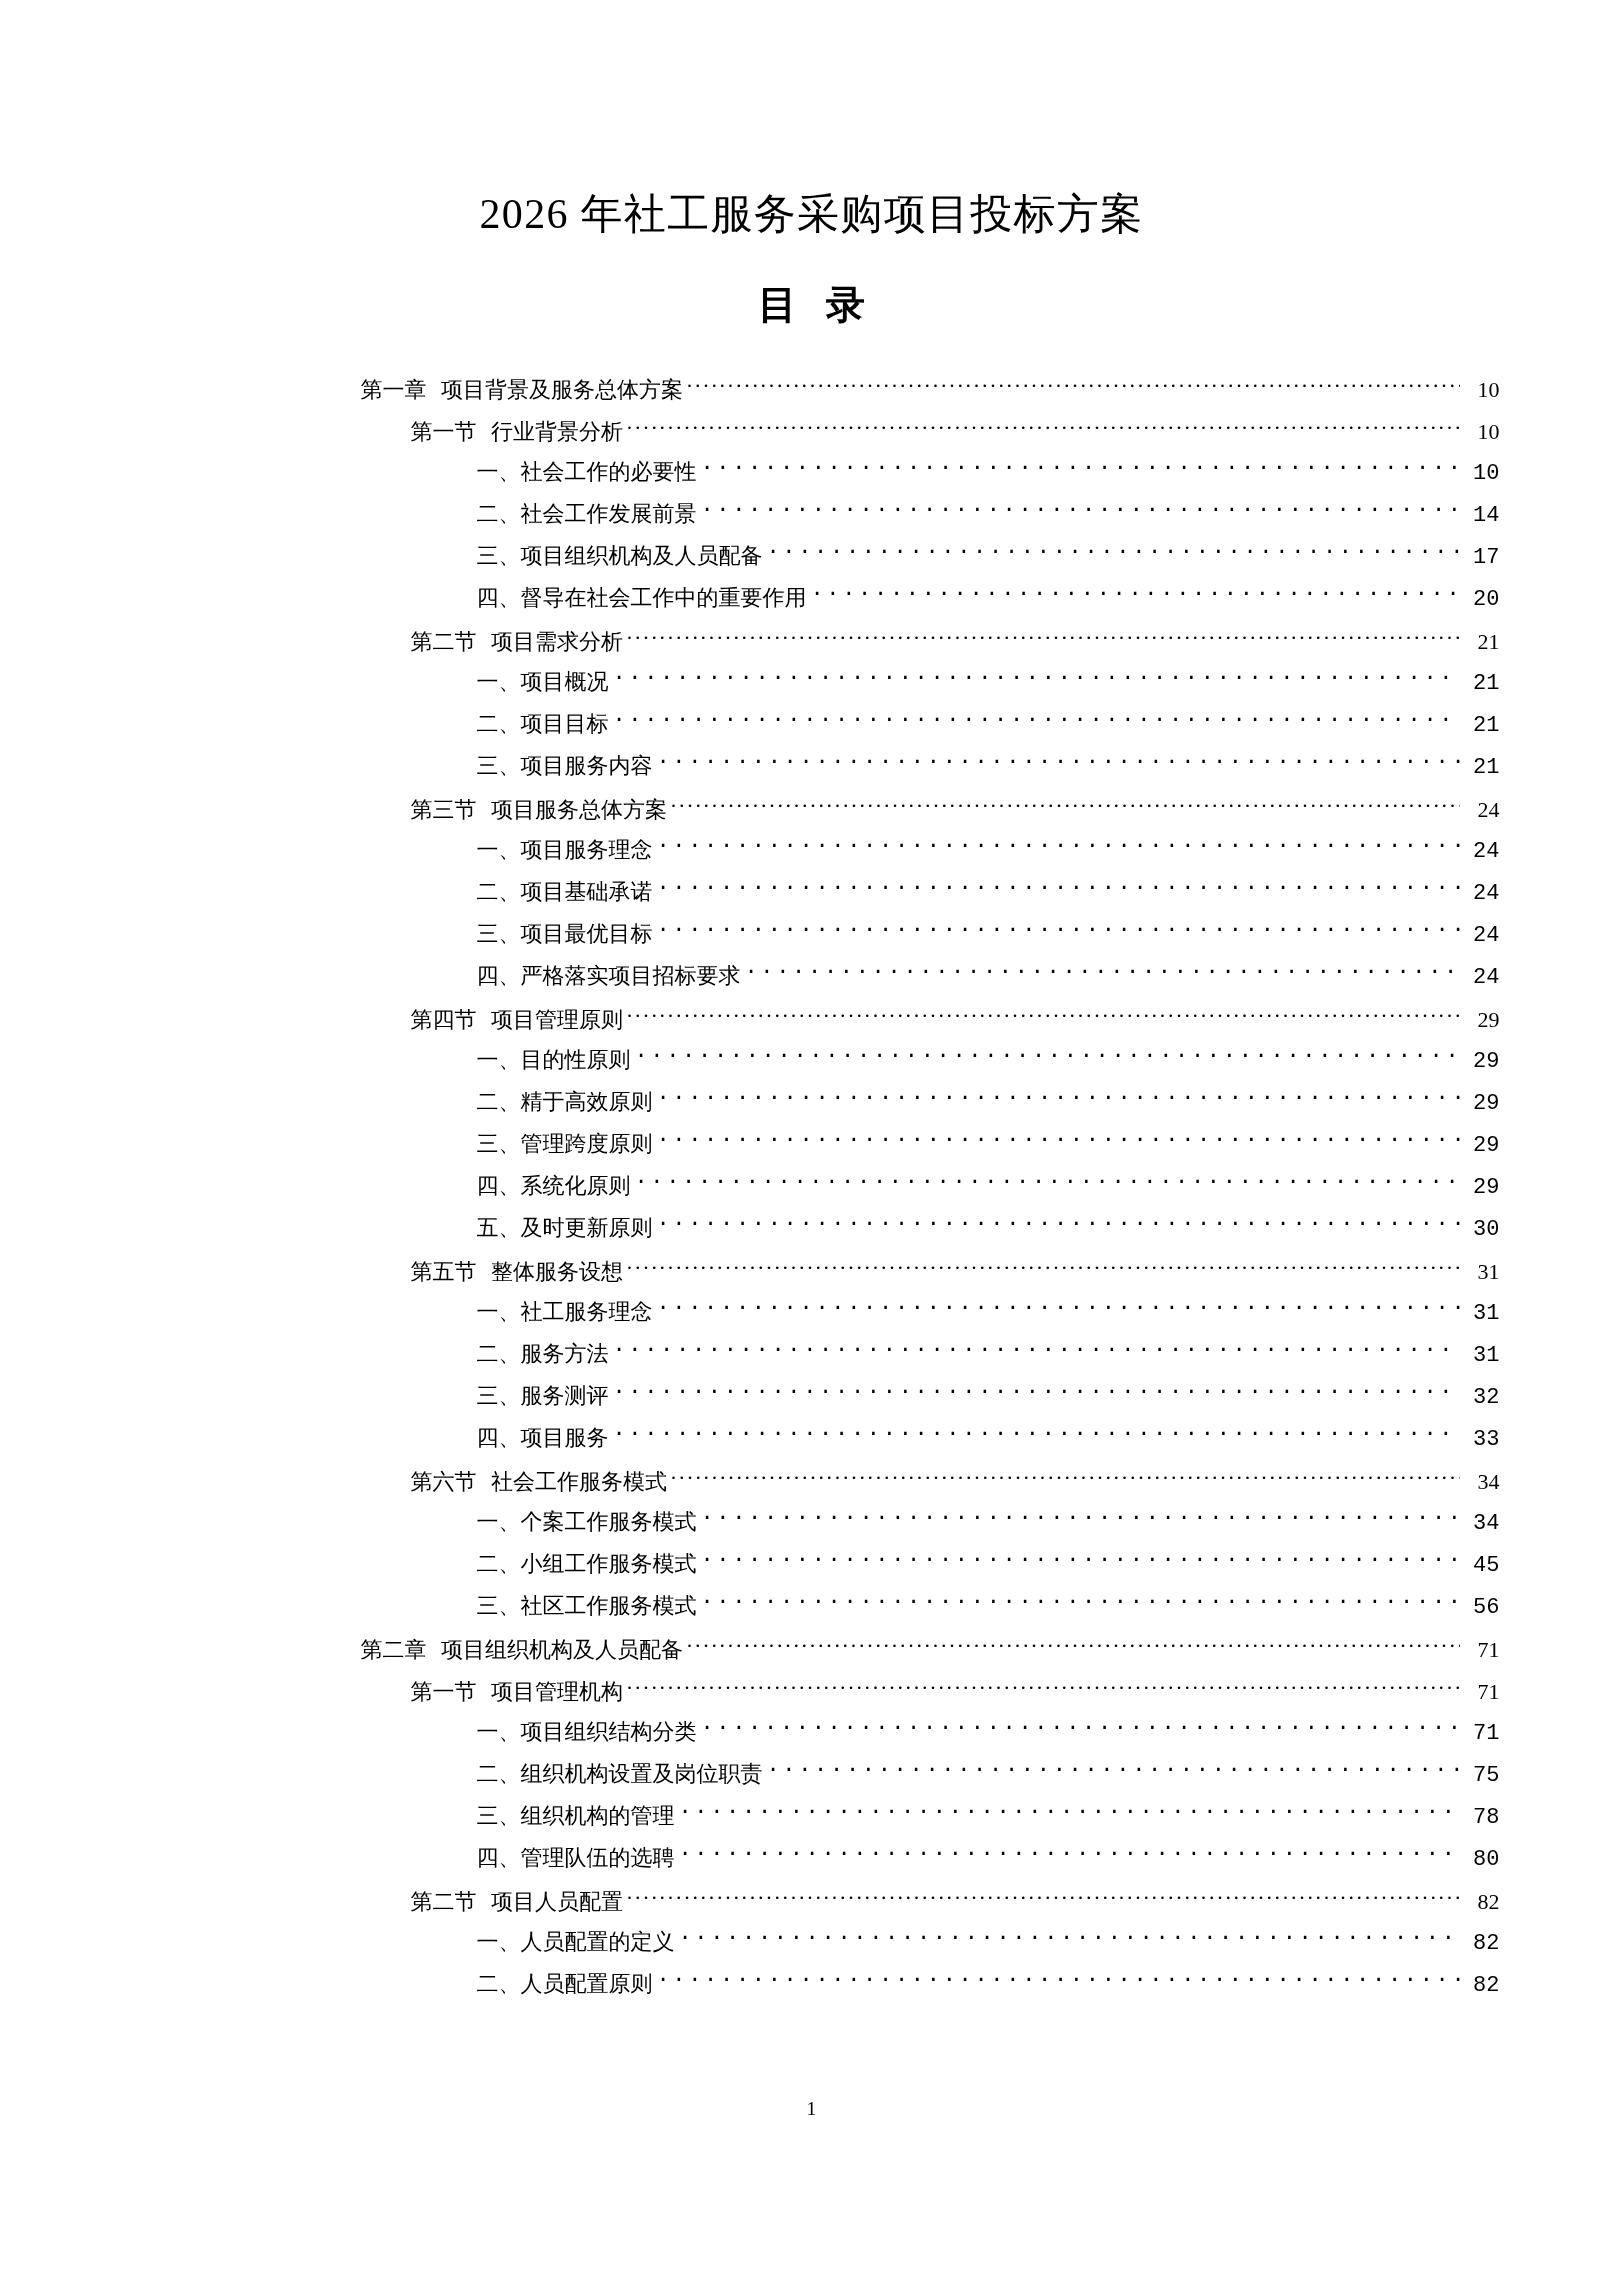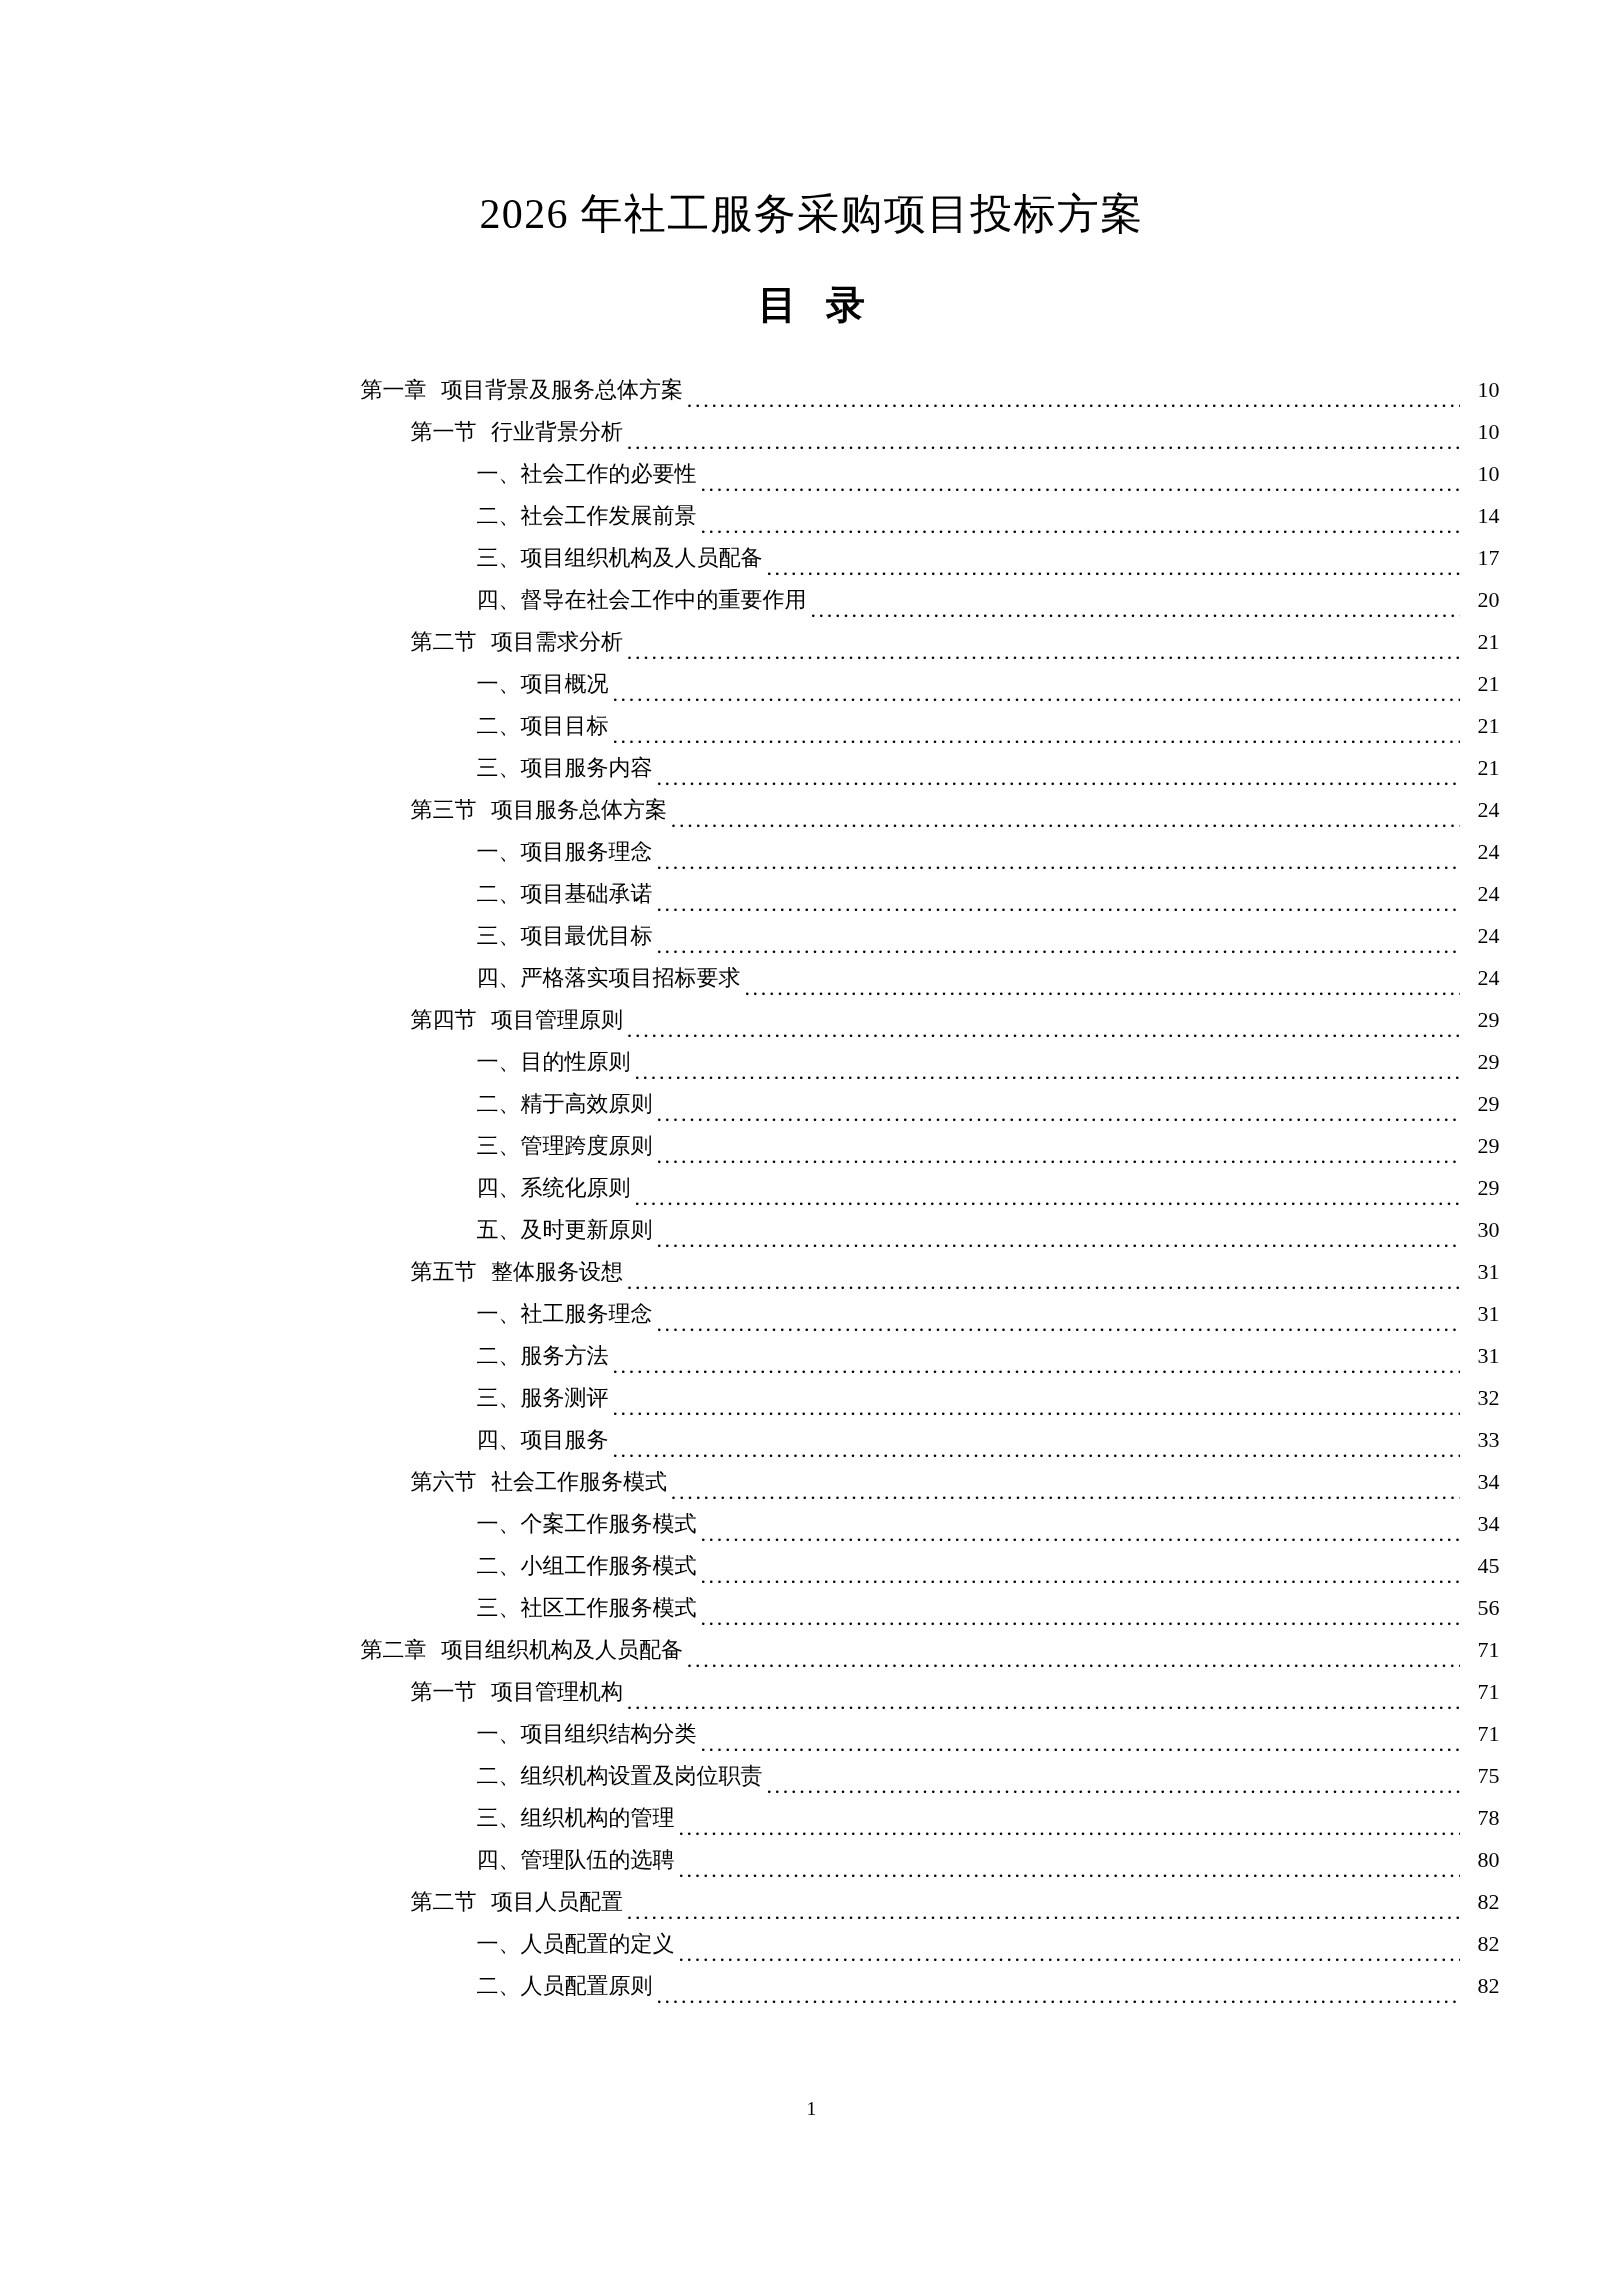--- a/index.html
+++ b/index.html
@@ -52,21 +52,21 @@
   
   .toc {
     position: absolute;
     left: 241px;
     top: 364px;
     width: 1139px;
   }
 
   .toc-row {
     display: flex;
-    align-items: flex-end;
+    align-items: flex-start;
     font-size: 22px;
     line-height: 42px;
     height: 42px;
     white-space: nowrap;
     overflow: hidden;
   }
 
   .toc-row .label {
     flex: 0 0 auto;
     padding-right: 2.6px;
@@ -95,21 +95,21 @@
   .toc-row .pageno {
     flex: 0 0 auto;
     text-align: right;
     min-width: 37px;
     padding-left: 1.3px;
   }
 
   
   .lvl-1 { margin-left: 0px; }
   .lvl-2 { margin-left: 50px; }
-  .lvl-3 { margin-left: 116px; }
+  .lvl-3 { margin-left: 116px; font-family: Liberation Mono, monospace; }
 
   .lvl-1 .label .gap,
   .lvl-2 .label .gap {
     display: inline-block;
     width: 14.4px;
   }
 
   
   .page-footer {
     position: absolute;

